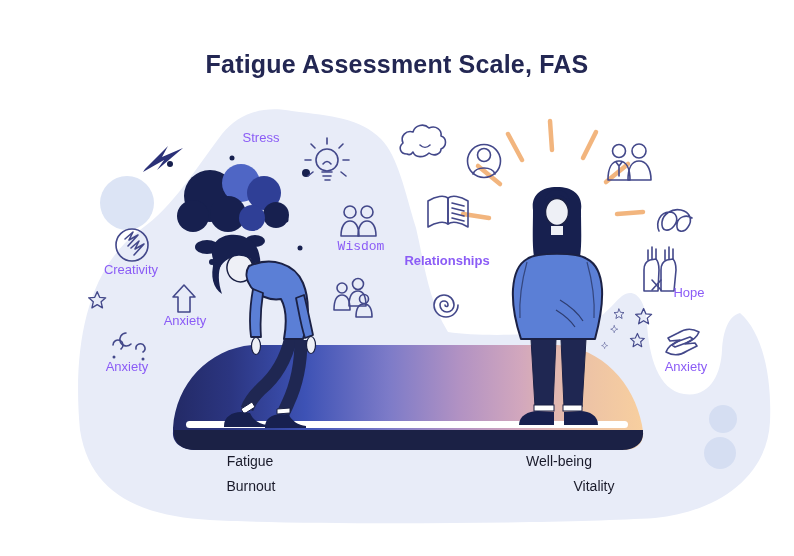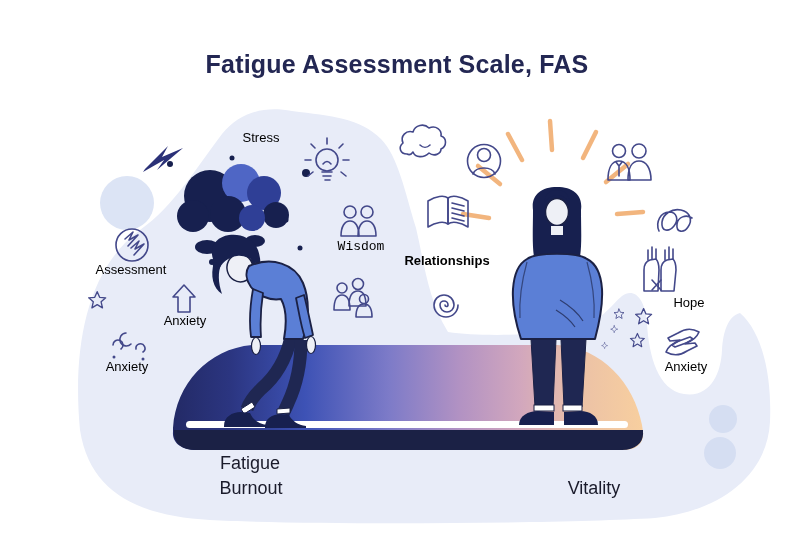--- a/index.html
+++ b/index.html
@@ -7,25 +7,25 @@
     position:relative;width:794px;height:556px;overflow:hidden;background:#ffffff;
     font-family:"Liberation Sans", sans-serif;
   }
   #art{position:absolute;left:0;top:0;}
   .title{
     position:absolute;left:0;top:50px;width:794px;text-align:center;
     font-size:25px;font-weight:bold;color:#232753;letter-spacing:.2px;
   }
   .label{
     position:absolute;transform:translateX(-50%);white-space:nowrap;
-    font-size:13px;color:#000000;
+    font-size:13px;color:#8b5cf6;
   }
   .scale-word{
     position:absolute;transform:translateX(-50%);white-space:nowrap;
-    font-size:18px;color:#1a1b2b;
+    font-size:14px;color:#1a1b2b;
   }
 </style>
 </head>
 <body>
 
 <div id="stage">
 
 <svg id="art" width="794" height="556" viewBox="0 0 794 556">
   <defs>
     <linearGradient id="barGrad" gradientUnits="userSpaceOnUse" x1="173" y1="0" x2="643" y2="0">
@@ -255,25 +255,26 @@
       <path d="M 136,349 a 4.5,4.5 0 1 1 7,3"></path>
       <circle cx="114" cy="357" r="1.5" fill="#43488a" stroke="none"></circle>
       <circle cx="143" cy="359" r="1.5" fill="#43488a" stroke="none"></circle>
     </g>
   </g>
 </svg>
 
   <div class="title">Fatigue Assessment Scale, FAS</div>
 
   <div class="label" style="left:261px;top:130px;">Stress</div>
-  <div class="label" style="left:131px;top:262px;">Assessment</div>
+  <div class="label" style="left:131px;top:262px;">Creativity</div>
   <div class="label" style="left:185px;top:313px;">Anxiety</div>
   <div class="label" style="left:127px;top:359px;">Anxiety</div>
   <div class="label" style="left:361px;top:239px;font-family:Liberation Mono, monospace;">Wisdom</div>
   <div class="label" style="left:447px;top:253px;font-weight:bold;">Relationships</div>
-  <div class="label" style="left:689px;top:285px;margin-top:10px;">Hope</div>
+  <div class="label" style="left:689px;top:285px;">Hope</div>
   <div class="label" style="left:686px;top:359px;">Anxiety</div>
 
   <div class="scale-word" style="left:250px;top:453px;">Fatigue</div>
   <div class="scale-word" style="left:251px;top:478px;">Burnout</div>
+  <div class="scale-word" style="left:559px;top:453px;">Well-being</div>
   <div class="scale-word" style="left:558px;top:478px;margin-left:36px;">Vitality</div>
 
 </div>
 
 </body></html>

